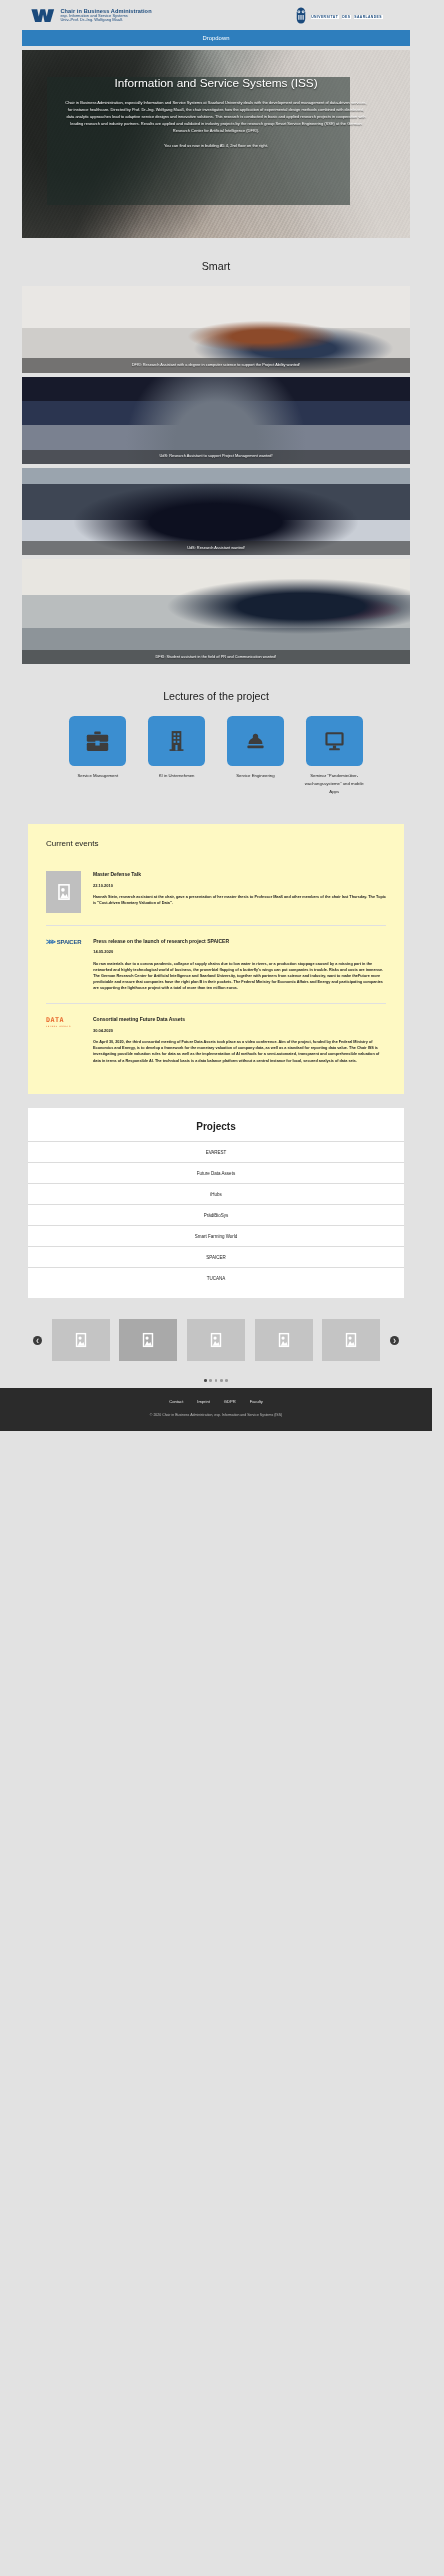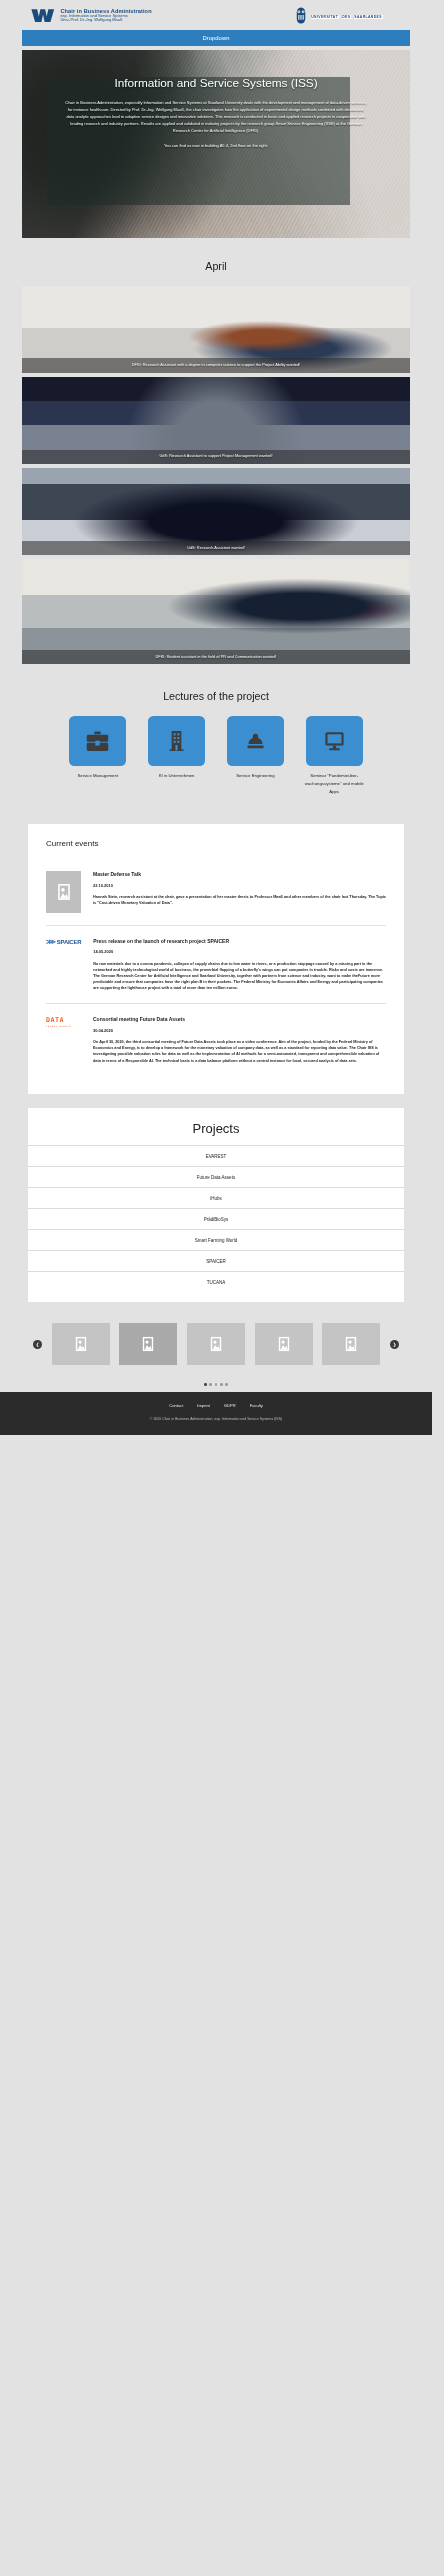--- a/index.html
+++ b/index.html
@@ -123,21 +123,21 @@
   .lect-tile {
     width: 57px; height: 50px; margin: 0 auto 5.4px auto;
     background: #3b8ed0; border-radius: 5.4px;
     display: flex; align-items: center; justify-content: center;
   }
   .lect-tile svg { fill: #3d3d3d; }
   .lect-label { font-size: 4.3px; line-height: 1.85; color: #1d1d1d; }
 
   
   .events-wrap { padding: 23.6px 28px 0 28px; }
-  .events-card { background: #ffffff; padding: 15px 18px 18px 18px; }
+  .events-card { background: #fef9c3; padding: 15px 18px 18px 18px; }
   .events-card h2 { font-size: 8px; font-weight: 400; margin-bottom: 20.4px; }
   .event { display: flex; gap: 12px; padding: 2.1px 0 11.8px 0; }
   .event + .event { border-top: 0.5px solid #e0e0e0; padding-top: 11.8px; }
   .event-thumb { flex: 0 0 35px; }
   .ph-box {
     width: 35px; height: 42px; background: #bfbfbf;
     display: flex; align-items: center; justify-content: center;
   }
   .ph-box svg { fill: #fff; }
   .event-body { flex: 1; }
@@ -151,21 +151,21 @@
   .logo-spaicer .mark { color:#2a6fb5; font-size: 7px; }
   .logo-data {
     color: #e8662a; font-size: 6.7px; font-weight: 700; letter-spacing: 0.5px;
     font-family: "DejaVu Sans Mono", monospace;
   }
   .logo-data .sub { display:block; font-size: 1.9px; letter-spacing: 0.8px; color:#e8662a; margin-top:1.1px;}
 
   
   .projects-wrap { padding: 14px 28px 0 28px; }
   .projects-card { background: #fff; padding: 13px 0 9.7px 0; }
-  .projects-card h2 { font-size: 13px; font-weight: 400; text-align: center; padding-bottom: 9.7px; }
+  .projects-card h2 { font-size: 10px; font-weight: 700; text-align: center; padding-bottom: 9.7px; }
   .proj-row {
     border-top: 0.5px solid #dcdcdc;
     text-align: center; font-size: 4.5px; color: #1d1d1d;
     padding: 7.5px 0;
   }
 
   
   .carousel {
     display: flex; align-items: center; justify-content: center; gap: 9.7px;
     padding: 21.5px 16px 18px 16px;
@@ -234,21 +234,21 @@
     <div class="hero">
       <div class="hero-darkslab"></div>
       <div class="hero-inner">
         <h1>Information and Service Systems (ISS)</h1>
         <p>Chair in Business Administration, especially Information and Service Systems at Saarland University deals with the development and management of data-driven services, for instance healthcare. Directed by Prof. Dr.-Ing. Wolfgang Maaß, the chair investigates how the application of experimental design methods combined with distributed, data analytic approaches lead to adaptive service designs and innovative solutions. This research is conducted in basic and applied research projects in cooperation with leading research and industry partners. Results are applied and validated in industry projects by the research group Smart Service Engineering (SSE) at the German Research Center for Artificial Intelligence (DFKI).</p>
         <p class="note">You can find us now in building A5 4, 2nd floor on the right.</p>
       </div>
     </div>
   </div>
 
-  <div class="section-title">April</div>
+  <div class="section-title">Smart</div>
   <div class="jobs">
     <div class="job job1">
       <div class="job-cap">DFKI: Research Assistant with a degree in computer science to support the Project Ability wanted!</div>
     </div>
     <div class="job job2">
       <div class="job-cap">UdS: Research Assistant to support Project Management wanted!</div>
     </div>
     <div class="job job3">
       <div class="job-cap">UdS: Research Assistant wanted!</div>
     </div>

